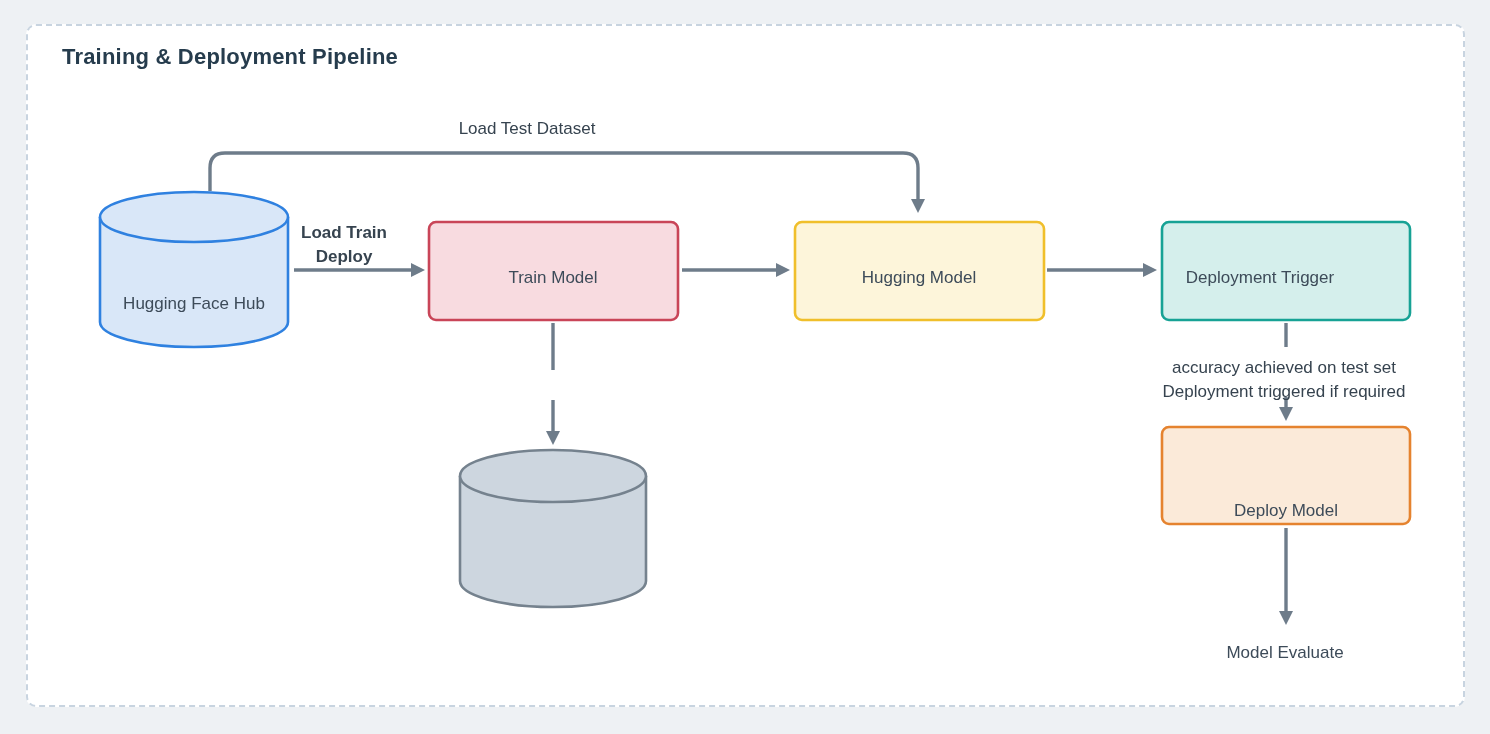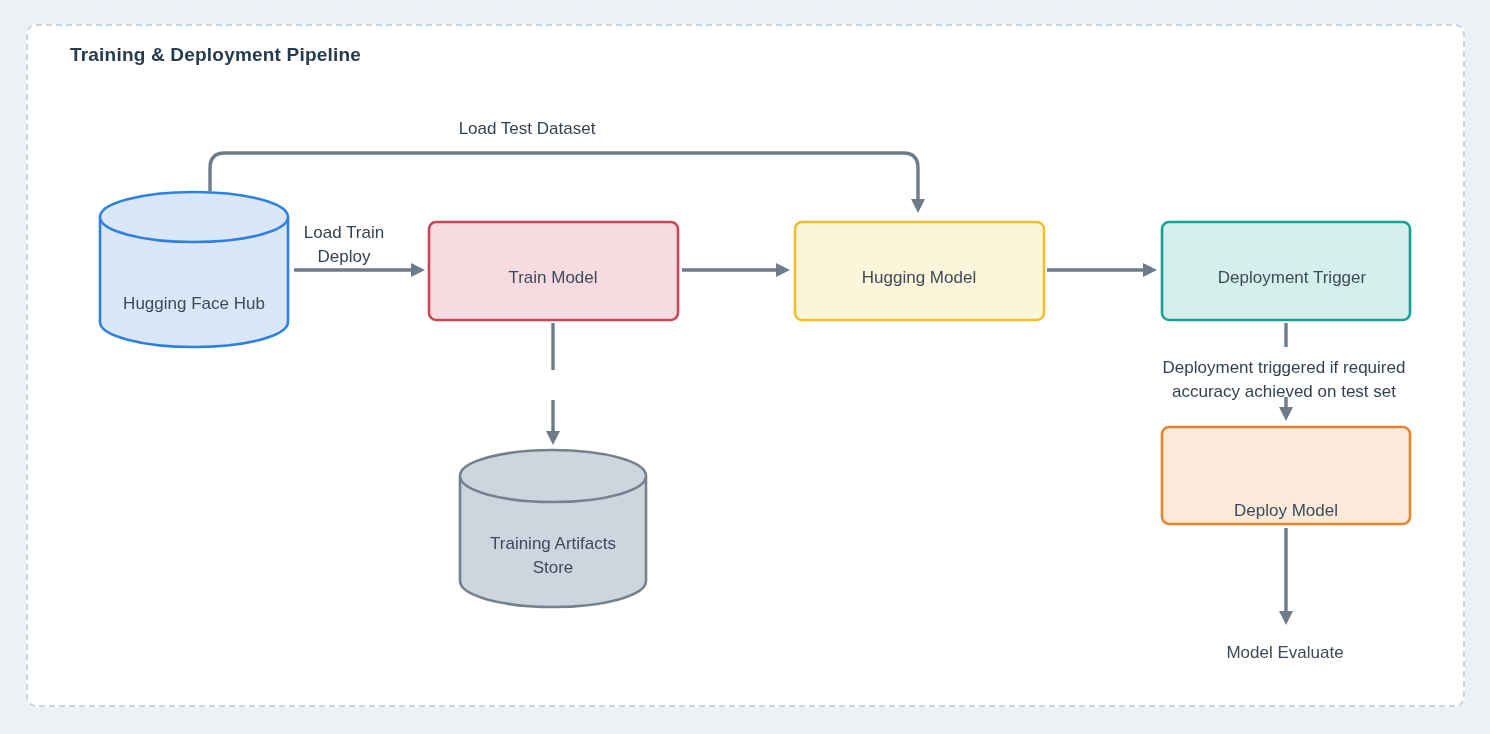--- a/index.html
+++ b/index.html
@@ -12,24 +12,23 @@
   #screen { position: relative; width: 1490px; height: 734px; }
   .frame {
     position: absolute; left: 26px; top: 24px;
     width: 1435px; height: 679px;
     background: #ffffff;
     border: 2px dashed #c8d4e0;
     border-radius: 10px;
   }
   .diagram-title {
     position: absolute; left: 62px; top: 44px;
-    font-size: 19px; font-weight: bold; color: #263c4d;
+    font-size: 22px; font-weight: bold; color: #263c4d;
     letter-spacing: 0.2px;
     white-space: nowrap;
-    margin-left: 8px;
   }
   svg.layer { position: absolute; left: 0; top: 0; }
   .edge-line { fill: none; stroke: #6e7c8a; stroke-width: 3.4; }
   .edge-head { fill: #6e7c8a; stroke: none; }
   .shape { stroke-width: 2.6; }
   .lbl {
     position: absolute; transform: translate(-50%, -50%);
     text-align: center; white-space: nowrap;
     font-size: 17px; color: #3d4b59; line-height: 24px; margin-top: 7px;
   }
@@ -98,37 +97,33 @@
     <rect class="shape" x="1162" y="222" width="248" height="98" rx="7" fill="#d5efec" stroke="#17a295"></rect>
     <rect class="shape" x="1162" y="427" width="248" height="97" rx="7" fill="#fbead9" stroke="#e5832f"></rect>
   </svg>
 
   <div class="lbl" style="left:194px; top:297px;">Hugging Face Hub</div>
 
   <div class="lbl" style="left:553px; top:271px;">Train Model</div>
 
   <div class="lbl" style="left:919px; top:271px;">Hugging Model</div>
 
-  <div class="lbl" style="left:1292px; top:271px;">Deployment Trigger</div>
+  <div class="lbl" style="left:1260px; top:271px;">Deployment Trigger</div>
 
-  <div class="lbl" style="left:553px; top:549px;">
-    <div>Training Artifacts</div>
-    <div>Store</div>
-  </div>
 
   <div class="lbl" style="left:1286px; top:504px;">Deploy Model</div>
 
   <div class="lbl" style="left:1285px; top:646px;">Model Evaluate</div>
 
   <div class="lbl edge-lbl" style="left:527px; top:122px;">Load Test Dataset</div>
 
-  <div class="lbl edge-lbl" style="left:344px; top:238px;">
+  <div class="lbl edge-lbl" style="left:344px; top:238px;font-weight:bold;">
     <div>Load Train</div>
     <div>Deploy</div>
   </div>
 
 
   <div class="lbl edge-lbl" style="left:1284px; top:373px;">
+    <div>accuracy achieved on test set</div>
     <div>Deployment triggered if required</div>
-    <div>accuracy achieved on test set</div>
   </div>
 
 </div>
 
 </body></html>

